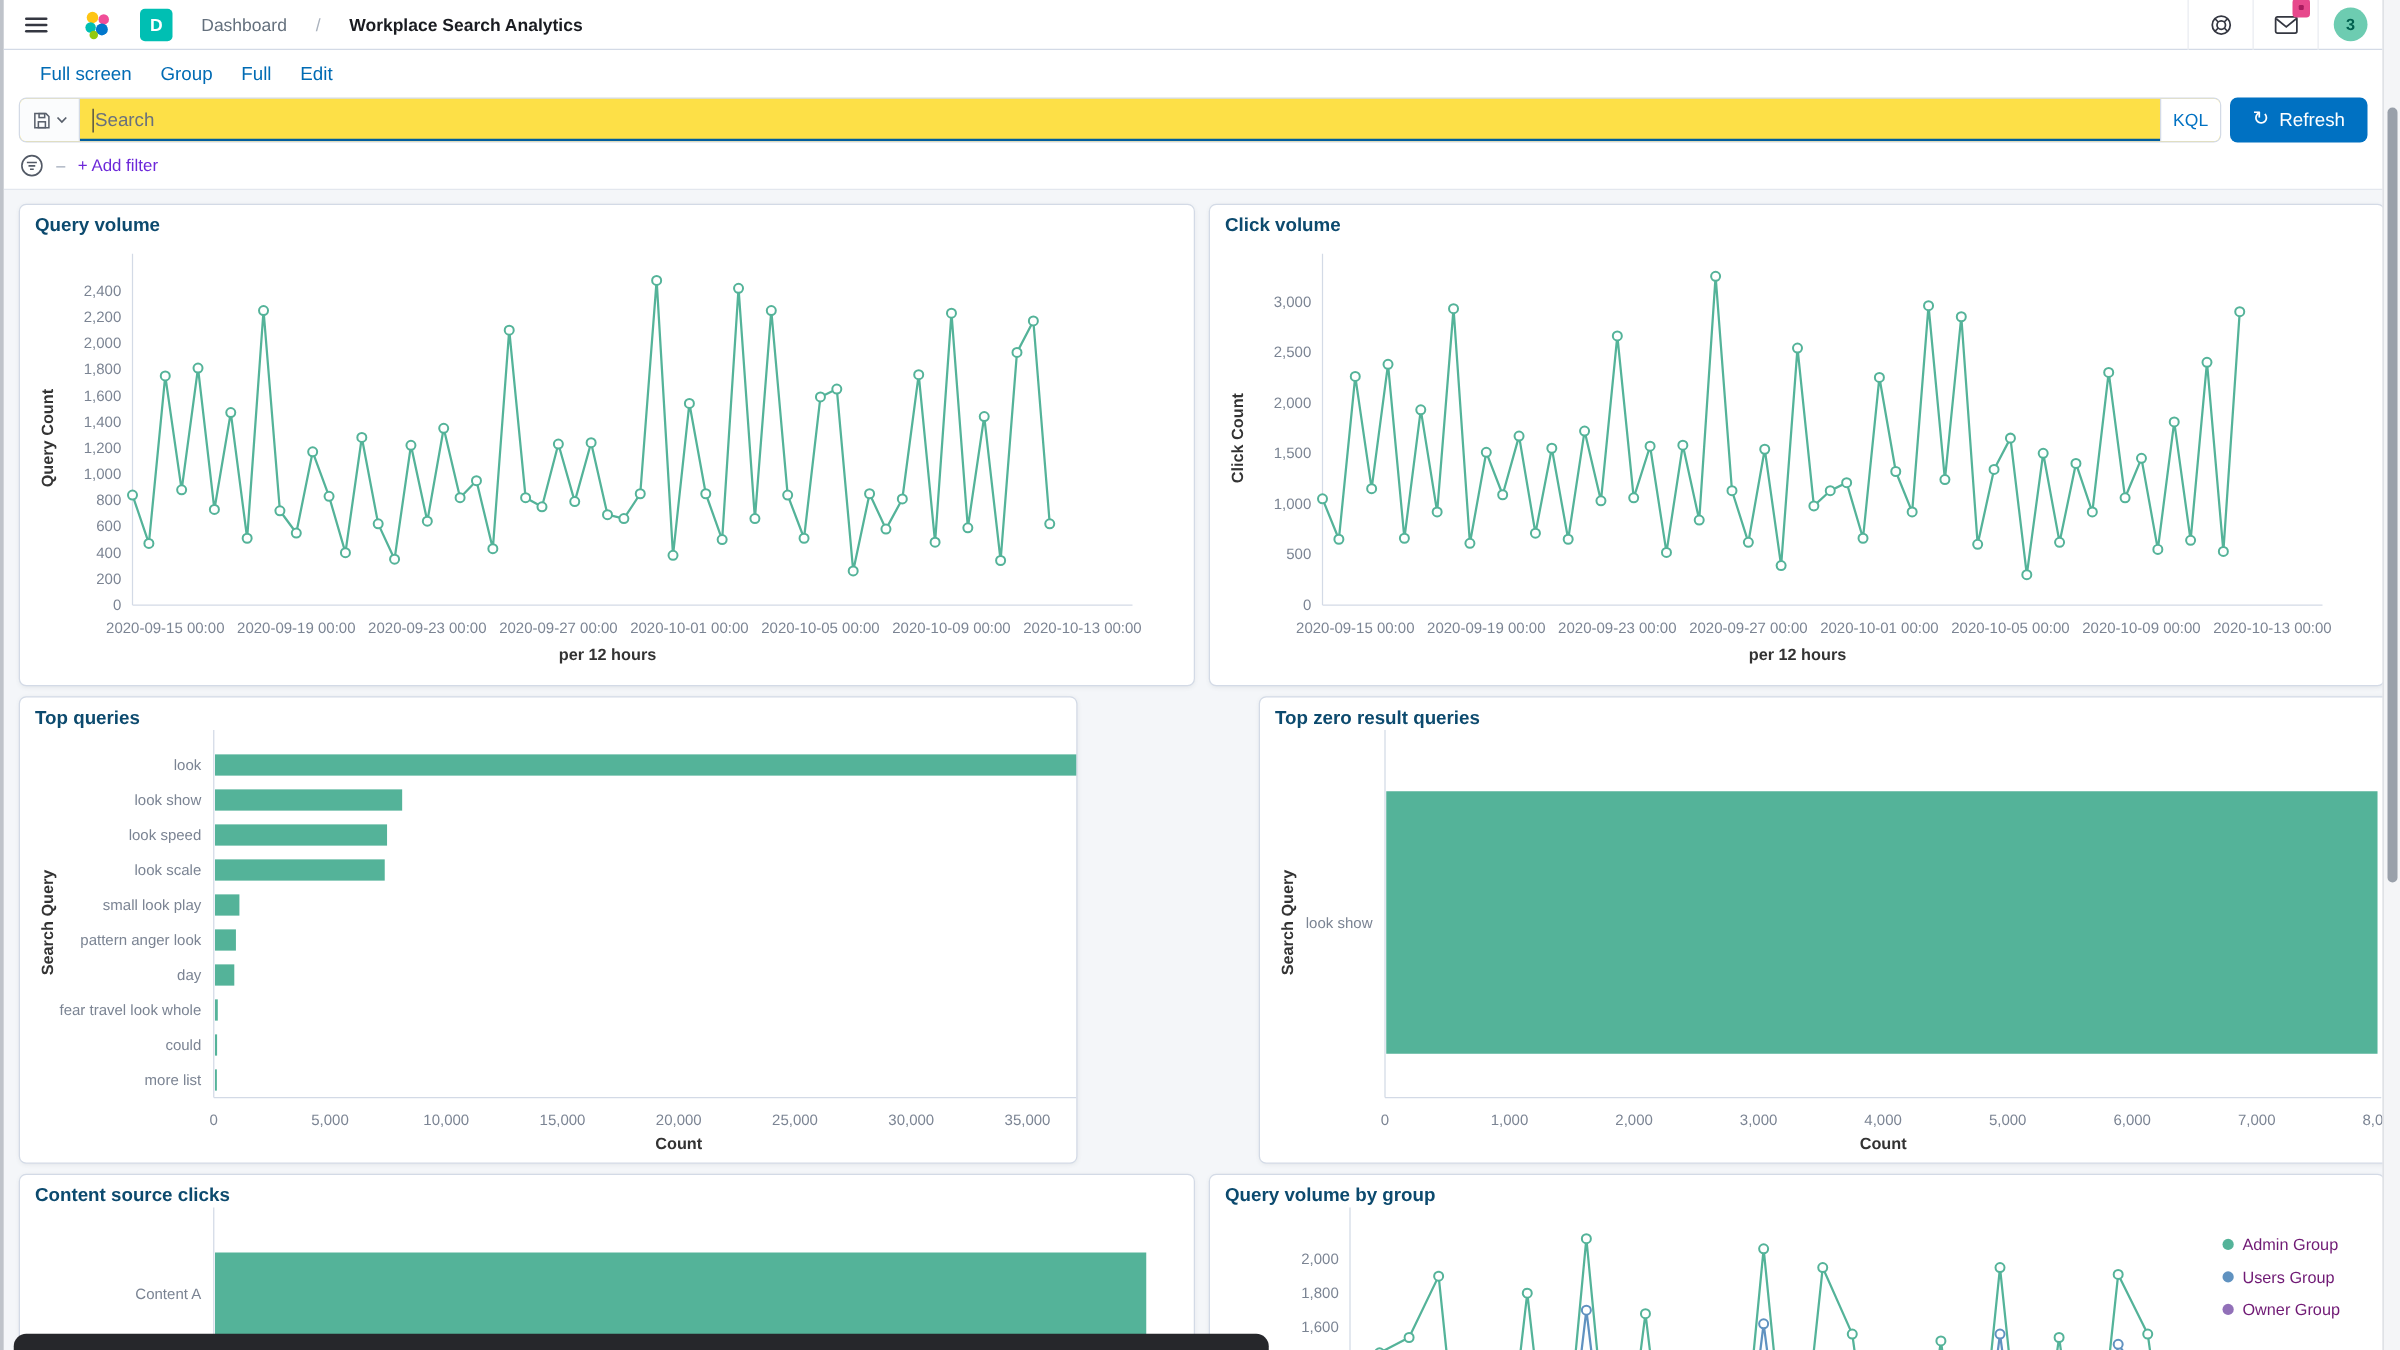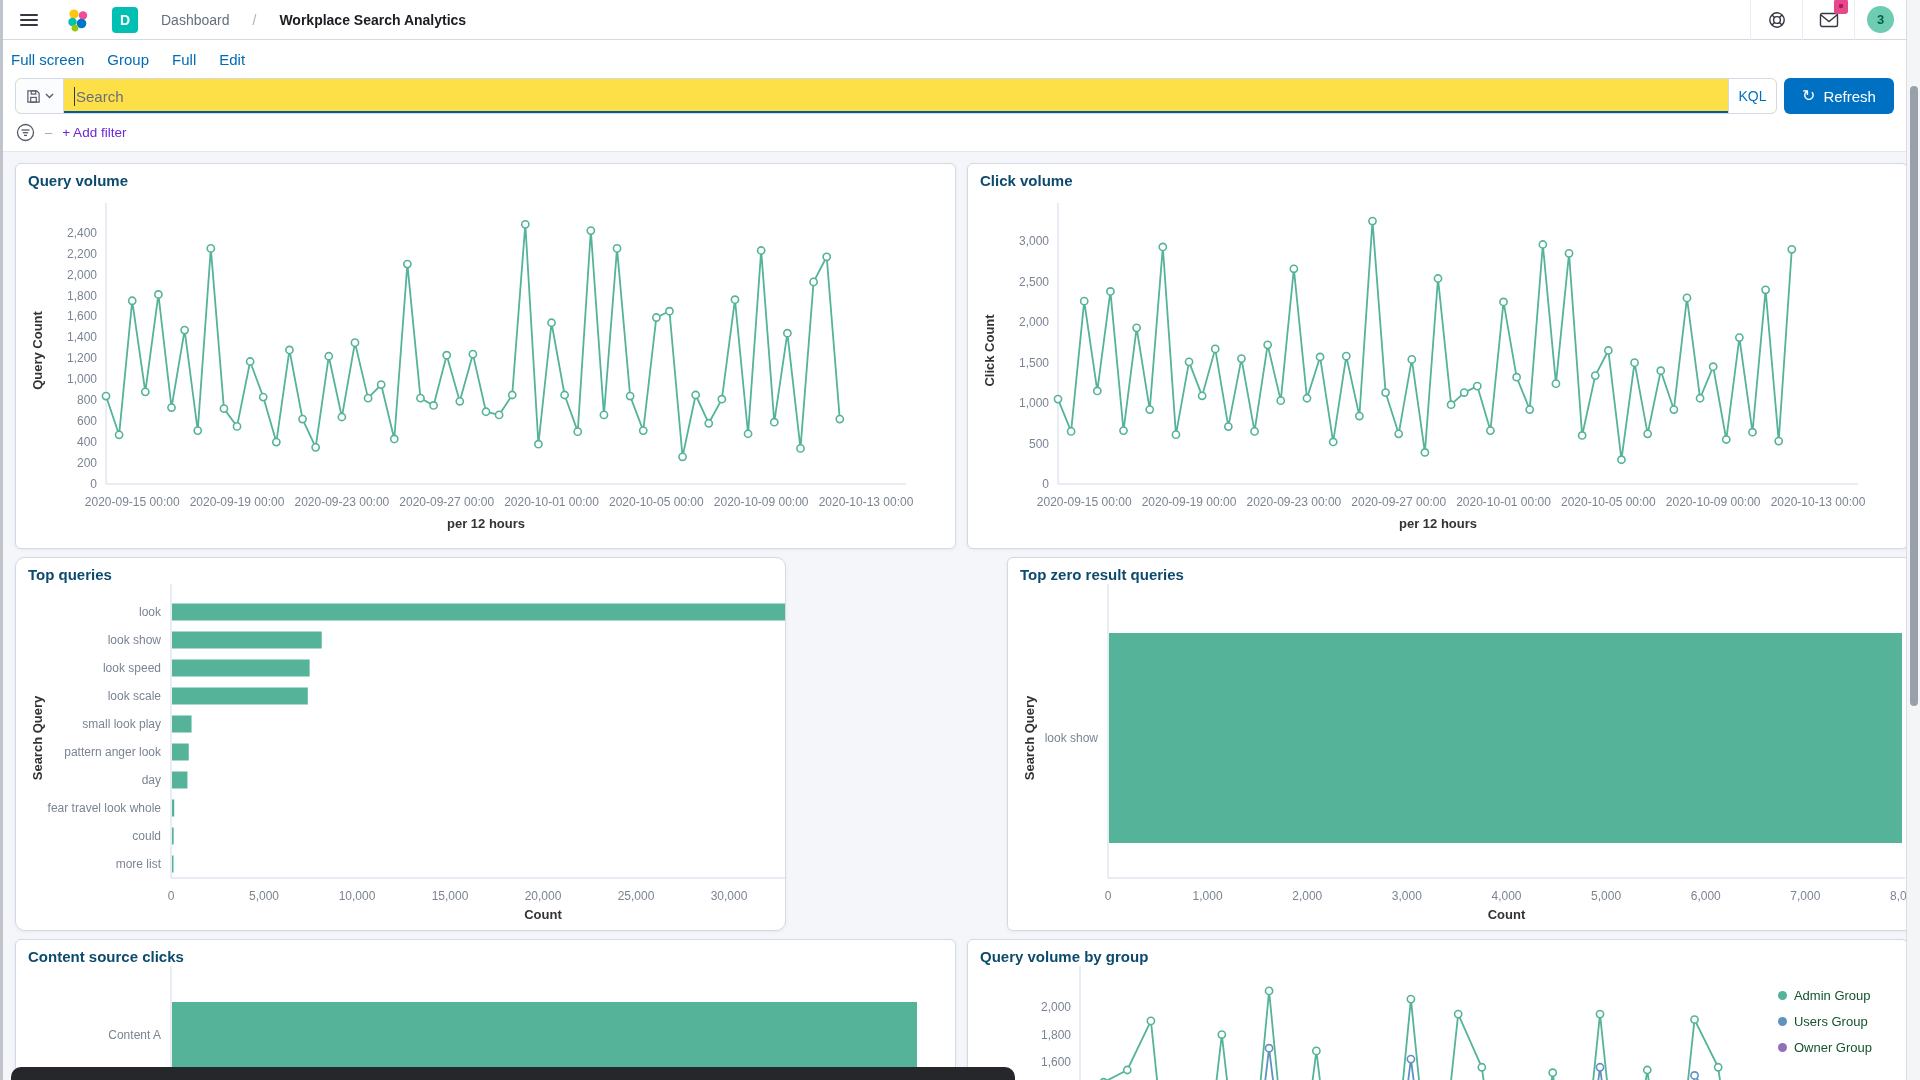--- a/index.html
+++ b/index.html
@@ -23,21 +23,21 @@
   .crumb-sep { color:#aab2bd; }
   .crumb-cur { color:#1a1c21; font-weight:bold; }
   .spacer { flex:1; }
   .icon-cell { width:52px; border-left:1px solid #E9ECF1; cursor:pointer; position:relative; }
   .avatar { width:27px; height:27px; border-radius:50%; background:#6DCCB1; color:#00604f;
     font-size:13px; font-weight:bold; display:flex; align-items:center; justify-content:center; }
   .mail-badge { position:absolute; top:-1px; right:6px; width:14px; height:15px; border-radius:3px;
     background:#E7488C; display:flex; align-items:center; justify-content:center; }
   .mail-badge i { width:4px; height:4px; background:#a91b5e; border-radius:1px; display:block; }
 
-  .navlinks { display:flex; align-items:center; height:38px; padding-left:8px; gap:23px; }
+  .navlinks { display:flex; align-items:center; height:38px; padding-left:29px; gap:23px; }
   .navlinks span { color:#006BB4; font-size:15px; cursor:pointer; }
 
   .search-row { display:flex; align-items:stretch; height:36px; margin:0 12px; }
   .search-control { display:flex; flex:1; border:1px solid #D3DAE6; border-radius:6px; background:#fde047; overflow:hidden; }
   .save-box { width:48px; display:flex; align-items:center; justify-content:center; gap:4px;
     border-right:1px solid #D3DAE6; background:#fbfcfd; cursor:pointer; }
   .search-input { flex:1; display:flex; align-items:center; padding:0 10px; position:relative;
     box-shadow:inset 0 -2px 0 #015d9e; cursor:text; }
   .caret { width:1px; height:19px; background:#343741; margin-right:1px; }
   .placeholder { color:#69707D; font-size:15px; }
@@ -56,27 +56,27 @@
   
   .dashboard { position:absolute; top:152px; left:0; right:14px; bottom:0; background:#F4F6F9; }
   .panel { position:absolute; background:#fff; border:1px solid #D3DAE6; border-radius:6px;
     box-shadow:0 1px 4px -1px rgba(69,79,91,.12); overflow:hidden; }
   .panel h3 { position:absolute; top:8px; left:12px; font-size:15px; font-weight:bold;
     color:#0c4a6e; z-index:2; cursor:pointer; }
   .chart { position:absolute; inset:0; }
   .chart svg text { font-family:"Liberation Sans", sans-serif; }
   .p1 { left:12px;  top:11px;  width:941px; height:386px; }
   .p2 { left:964px; top:11px;  width:941px; height:386px; }
-  .p3 { left:12px;  top:405px; width:771px; height:374px;border-radius:10px; }
+  .p3 { left:12px;  top:405px; width:847px; height:374px; }
   .p4 { left:964px; top:405px; width:941px; height:374px;margin-left:40px; }
   .p5 { left:12px;  top:787px; width:941px; height:380px; }
   .p6 { left:964px; top:787px; width:941px; height:380px; }
 
   .legend { position:absolute; top:48px; right:35px; display:flex; flex-direction:column; gap:11px; z-index:2; }
-  .legend-item { display:flex; align-items:center; gap:7px; font-size:13px; color:#14532d; cursor:pointer; }
+  .legend-item { display:flex; align-items:center; gap:7px; font-size:13px; color:#701a75; cursor:pointer; }
   .legend-dot { width:9px; height:9px; border-radius:50%; }
 
   
   .scrollbar { position:absolute; top:0; right:0; bottom:0; width:14px; background:#f4f5f7;
     border-left:1px solid #d9dce1; z-index:9; }
   .scroll-thumb { position:absolute; top:86px; left:3px; width:8px; height:620px; border-radius:4px;
     background:#99a0aa; cursor:grab; }
   .dock-bar { position:absolute; left:8px; top:1067px; width:1004px; height:13px;
     background:#26272b; border-radius:10px 10px 0 0; z-index:20; }
 </style>

